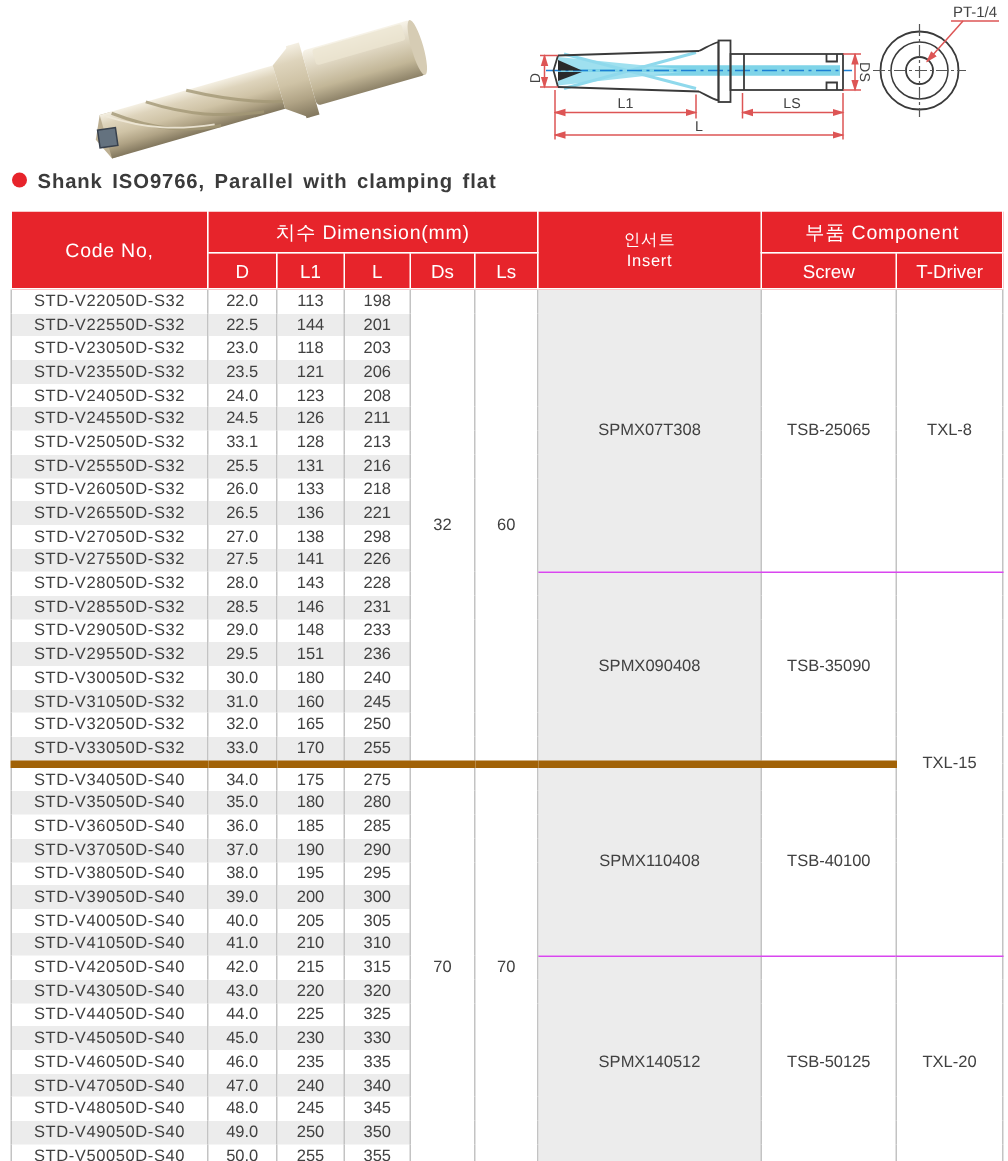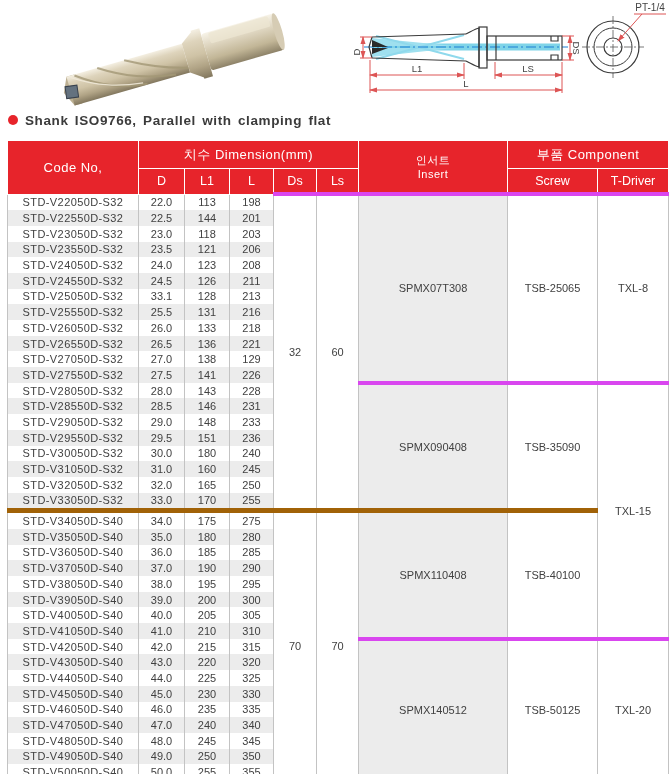--- a/index.html
+++ b/index.html
@@ -15,21 +15,21 @@
   table.spec{position:absolute;left:7px;top:140px;width:661px;border-collapse:collapse;table-layout:fixed;
     border-left:1px solid #c3c3c3;border-right:1px solid #c3c3c3;border-bottom:2px solid #dd605c;}
   table.spec th{background:#e7242b;color:#ffffff;font-weight:normal;border:1px solid #ffffff;padding:0;}
   tr.h1 th{height:27px;font-size:13px;letter-spacing:0.5px;}
   tr.h2 th{height:23px;font-size:12.5px;}
   th .two-line{line-height:14px;font-size:11px;}
   table.spec td{padding:0;text-align:center;font-size:11px;color:#414141;height:15.7px;
     border-left:1px solid #c3c3c3;border-right:1px solid #c3c3c3;white-space:nowrap;overflow:hidden;}
   td.code{letter-spacing:0.4px;}
   tr.stripe td.rowcell{background:#ececec;}
-  td.merged{border:4px solid #d946ef;background:#ffffff;font-size:11.5px;}
+  td.merged{border:1px solid #d946ef;background:#ffffff;font-size:11.5px;}
   td.insert{background:#ececec;}
   tr.section-start td{border-top:5px solid #a16207;}
 
   svg text{font-family:"Liberation Sans","DejaVu Sans",sans-serif;}
 </style>
 </head>
 <body>
 
 <div class="photo-area">
   <svg width="300" height="104" viewBox="0 0 300 104">
@@ -228,21 +228,21 @@
       <tr class="stripe ">
         <td class="rowcell code">STD-V26550D-S32</td>
         <td class="rowcell num">26.5</td>
         <td class="rowcell num">136</td>
         <td class="rowcell num">221</td>
       </tr>
       <tr class="">
         <td class="rowcell code">STD-V27050D-S32</td>
         <td class="rowcell num">27.0</td>
         <td class="rowcell num">138</td>
-        <td class="rowcell num">129</td>
+        <td class="rowcell num">298</td>
       </tr>
       <tr class="stripe ">
         <td class="rowcell code">STD-V27550D-S32</td>
         <td class="rowcell num">27.5</td>
         <td class="rowcell num">141</td>
         <td class="rowcell num">226</td>
       </tr>
       <tr class="">
         <td class="rowcell code">STD-V28050D-S32</td>
         <td class="rowcell num">28.0</td>

